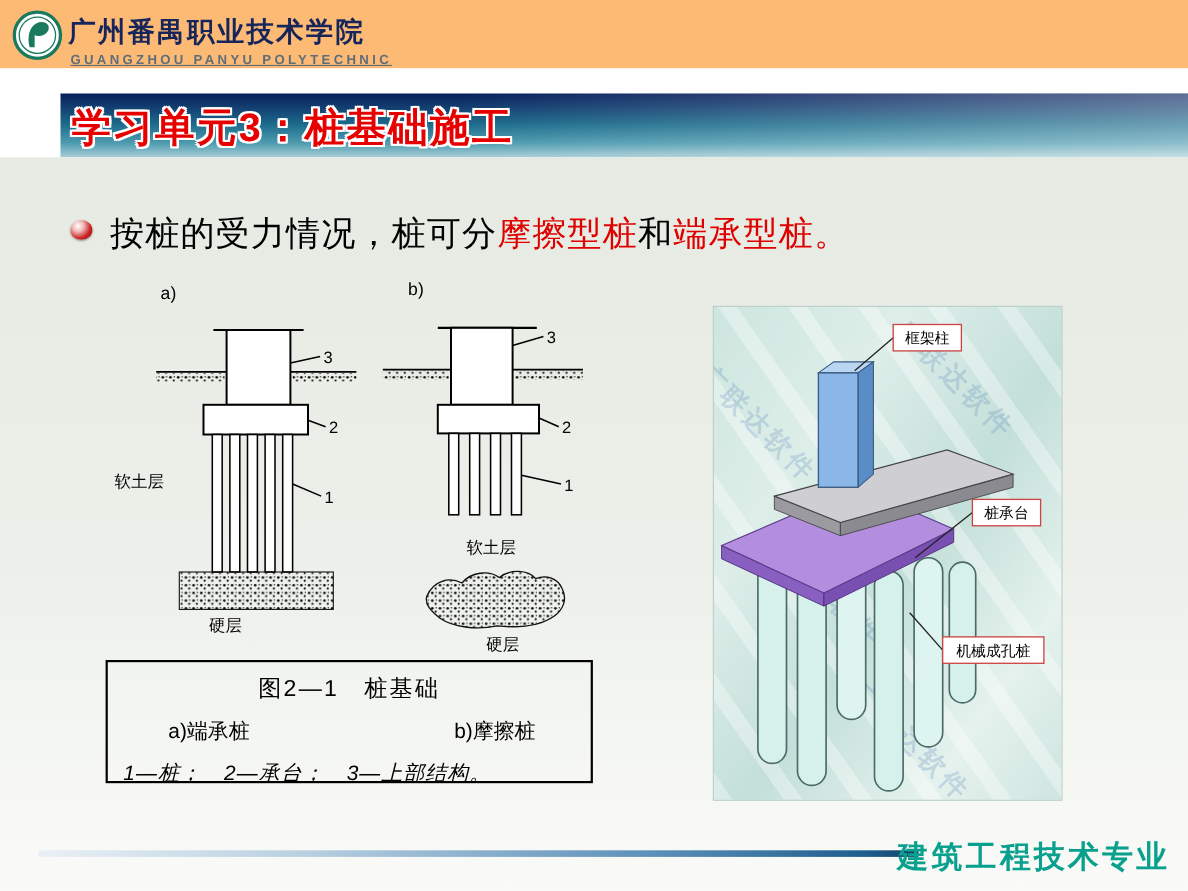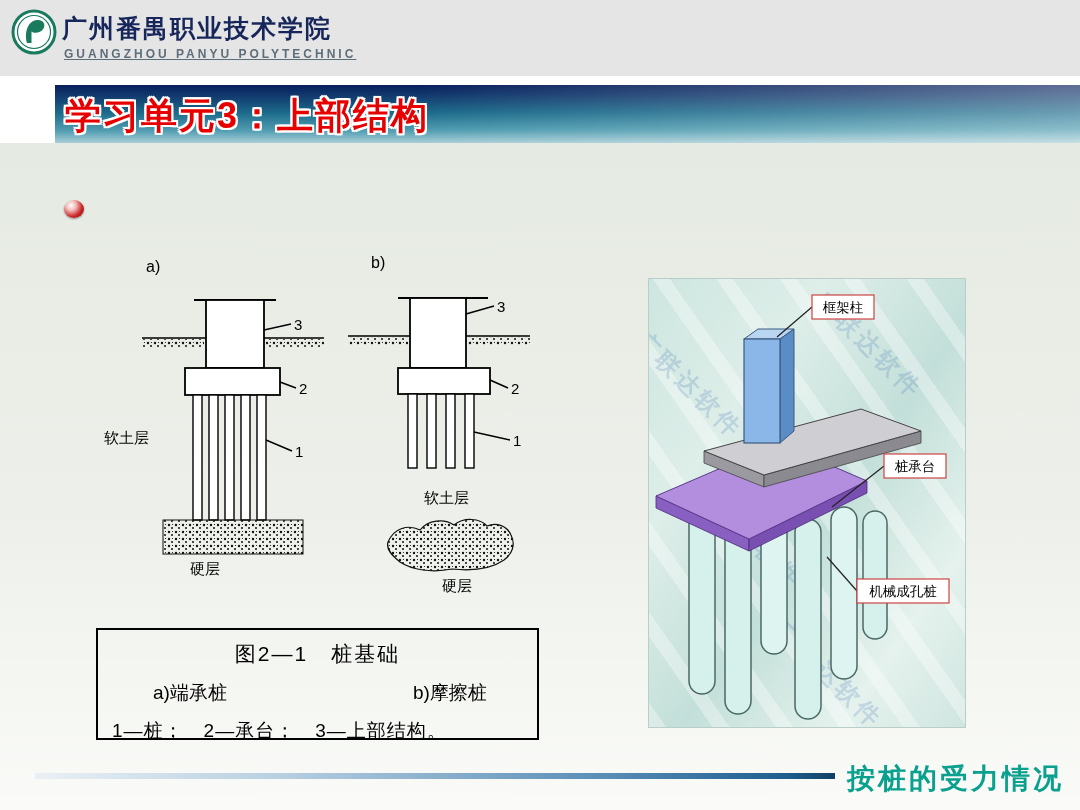--- a/index.html
+++ b/index.html
@@ -1,20 +1,20 @@
 <!DOCTYPE html>
 <html><head>
 <meta charset="utf-8">
 <style>
   * { margin:0; padding:0; box-sizing:border-box; }
   body { background:#888; font-family:"Liberation Sans","DejaVu Sans",sans-serif; }
   .slide { position:relative; width:1080px; height:810px; background:#fff; overflow:hidden; margin:0 auto; }
 
   
-  .header { position:absolute; left:0; top:0; width:100%; height:76px; background:#e5e5e5; }
+  .header { position:absolute; left:0; top:0; width:100%; height:62px; background:#fdba74; }
   .logo { position:absolute; left:10px; top:7px; }
   .school-cn { position:absolute; left:62px; top:12px; font-size:25px; font-weight:bold; color:#17265a; letter-spacing:2px; }
   .school-en { position:absolute; left:64px; top:47px; font-size:12px; color:#5d6e7b; letter-spacing:3px; font-weight:bold;text-decoration:underline; }
 
   
   .title-bar { position:absolute; left:55px; top:85px; width:1025px; height:58px;
     background:linear-gradient(to bottom,#081f5c 0%,#123c6f 20%,#1c6b8b 48%,#4f9cb0 78%,#a9ced7 100%); }
   .title-bar .lighten { position:absolute; inset:0;
     background:linear-gradient(to right, rgba(255,255,255,0) 35%, rgba(255,255,255,0.35) 100%); }
   .title-text { position:absolute; left:10px; top:7px; font-size:36px; font-weight:bold; color:#e60000; letter-spacing:2px;
@@ -27,26 +27,26 @@
   .bullet-icon { position:absolute; left:64px; top:200px; width:20px; height:18px; border-radius:50%;
     background:radial-gradient(circle at 35% 30%, #ffffff 0%, #f2b9b9 28%, #cc2525 62%, #770d0d 100%);
     box-shadow:0 1px 2px rgba(0,0,0,0.4); }
   .bullet-text { position:absolute; left:100px; top:192px; font-size:31px; color:#000; letter-spacing:1px; }
   .bullet-text .red { color:#e00000; }
 
   
   .fig-left { position:absolute; left:90px; top:250px; }
   .fig-left text { font-family:"Liberation Sans","DejaVu Sans",sans-serif; }
 
-  .caption { position:absolute; left:96px; top:600px; width:443px; height:112px; border:2px solid #000; padding-top:8px;margin-top:28px; }
+  .caption { position:absolute; left:96px; top:600px; width:443px; height:112px; border:2px solid #000; padding-top:8px; }
   .cap-title { text-align:center; font-size:21px; color:#000; margin-top:2px; letter-spacing:2px; }
   .cap-row2 { display:flex; margin-top:12px; font-size:19px; color:#000;gap:36px; }
   .cap-row2 .capa { margin-left:55px; }
   .cap-row2 .capb { margin-left:150px;text-align:center; }
-  .cap-row3 { margin-top:12px; font-size:19px; color:#000; padding-left:14px; letter-spacing:1px; }
+  .cap-row3 { margin-top:12px; font-size:19px; color:#000; padding-left:14px; letter-spacing:1px;font-style:italic; }
 
   
   .illus { position:absolute; left:648px; top:278px; width:318px; height:450px; overflow:hidden;
     border:1px solid #b9cec9;
     background:linear-gradient(125deg,#cde6df 0%,#deeee9 28%,#c3dfd9 55%,#e5f2ed 80%,#cfe5e0 100%); }
   .streaks { position:absolute; inset:0;
     background:repeating-linear-gradient(55deg, rgba(255,255,255,0.35) 0 14px, rgba(255,255,255,0) 14px 52px); }
   .wm { position:absolute; font-size:24px; color:rgba(70,120,180,0.22); white-space:nowrap;
     transform:rotate(45deg); font-weight:bold; letter-spacing:4px; }
   .wm1 { left:-30px; top:90px; } .wm2 { left:30px; top:240px; }
@@ -70,26 +70,27 @@
       <circle cx="24" cy="25" r="21" fill="#ffffff" stroke="#1a7a5e" stroke-width="3"></circle>
       <circle cx="24" cy="25" r="16.5" fill="none" stroke="#1a7a5e" stroke-width="1.2"></circle>
       <path d="M17,36 C14,25 18,14 27,13 C33,12.5 36,17 33.5,21.5 C31,26 24,27 21.5,24.5 L21.5,36 Z" fill="#1a7a5e"></path>
     </svg>
     <div class="school-cn">广州番禺职业技术学院</div>
     <div class="school-en">GUANGZHOU PANYU POLYTECHNIC</div>
   </div>
 
   <div class="title-bar">
     <div class="lighten"></div>
-    <div class="title-text">学习单元3：上部结构</div>
+    <div class="title-text">学习单元3：桩基础施工</div>
   </div>
 
   <div class="slide-body"></div>
 
   <span class="bullet-icon"></span>
+  <div class="bullet-text"><span>按桩的受力情况，桩可分</span><span class="red">摩擦型桩</span><span>和</span><span class="red">端承型桩。</span></div>
 
   <svg class="fig-left" width="470" height="350" viewBox="0 0 470 350">
     <defs>
       <pattern id="speck" width="7" height="7" patternUnits="userSpaceOnUse">
         <circle cx="2" cy="2" r="1.2" fill="#111"></circle>
         <circle cx="5" cy="5" r="1.0" fill="#111"></circle>
         <circle cx="5.5" cy="1.5" r="0.6" fill="#111"></circle>
       </pattern>
     </defs>
 
@@ -215,15 +216,15 @@
         <text x="266" y="192" font-size="13.5" fill="#000" text-anchor="middle">桩承台</text>
       </g>
       <g>
         <rect x="208" y="300" width="92" height="24" fill="#ffffff" stroke="#cc4444" stroke-width="1.2"></rect>
         <text x="254" y="317" font-size="13.5" fill="#000" text-anchor="middle">机械成孔桩</text>
       </g>
     </svg>
   </div>
 
   <div class="footer-line"></div>
-  <div class="footer-text">按桩的受力情况</div>
+  <div class="footer-text">建筑工程技术专业</div>
 
 </div>
 
 </body></html>

